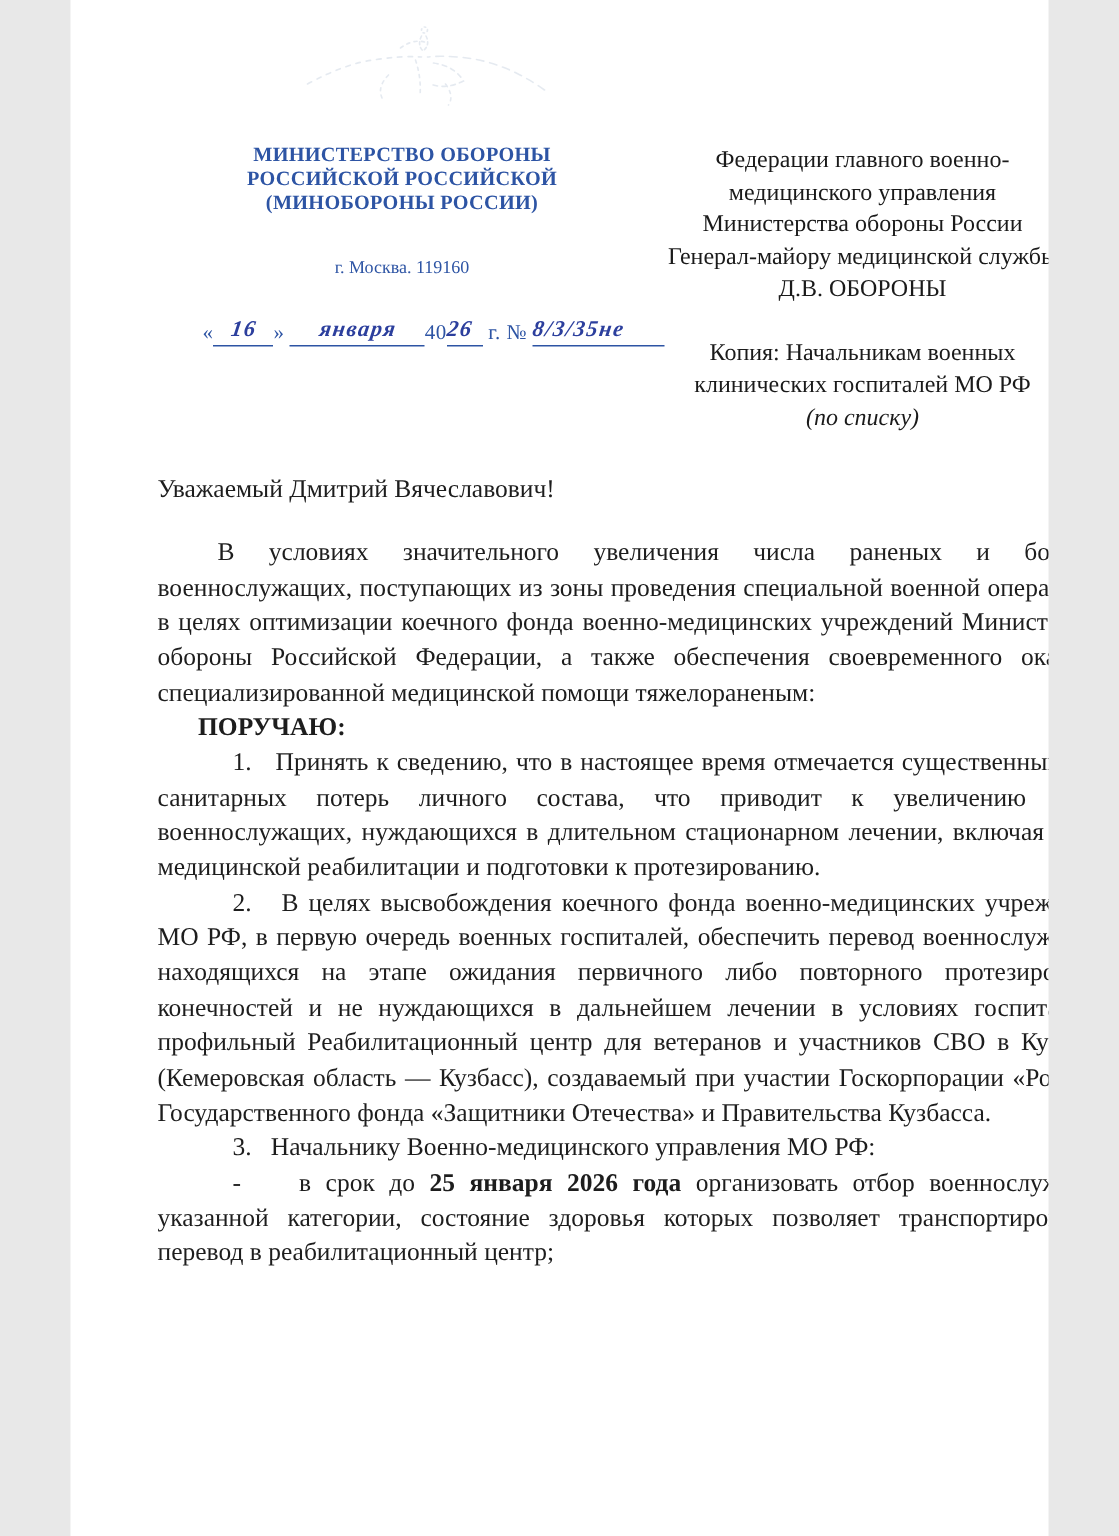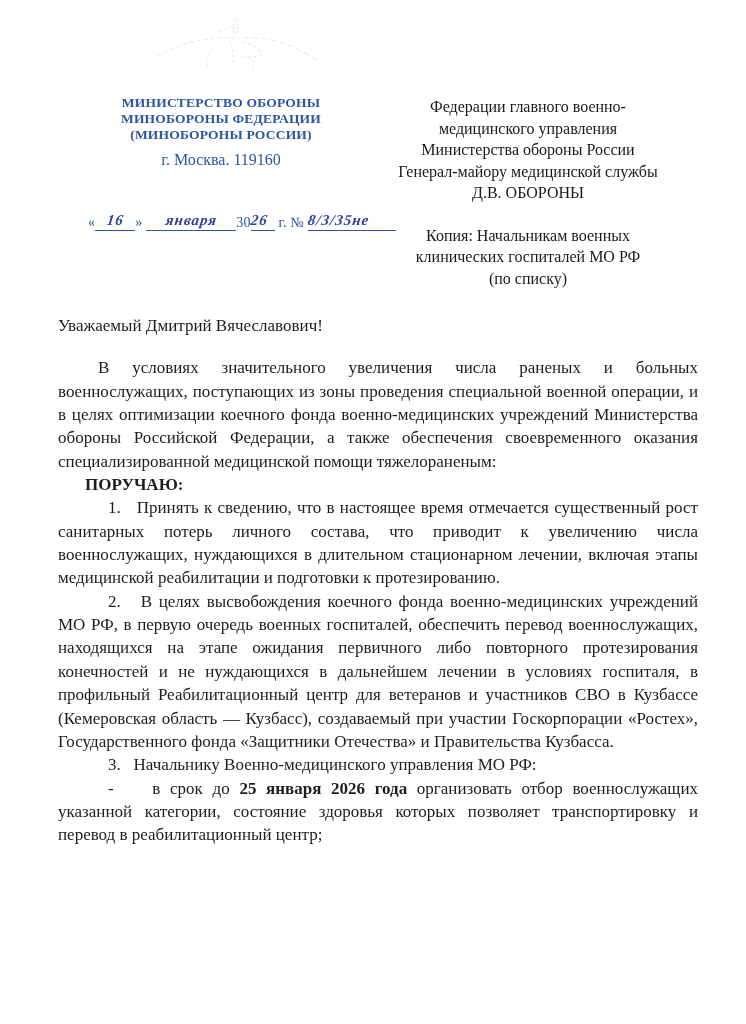--- a/index.html
+++ b/index.html
@@ -1,35 +1,35 @@
 <!DOCTYPE html>
 <html><head>
 <meta charset="utf-8">
 <style>
   html,body{margin:0;padding:0;background:#e8e8e8;}
   .page{
     position:relative;
-    width:746px;height:1024px;
+    width:652px;height:1024px;
     background:#ffffff;
     overflow:hidden;
     font-family:"Liberation Serif", serif;
     color:#1d1d1d;
     margin:0 auto;
   }
 
   
   .emblem{position:absolute;left:150px;top:10px;width:175px;height:66px;opacity:.45;}
 
   
   .letterhead{
     position:absolute;left:88px;top:95px;width:266px;
     text-align:center;color:#2d54a4;
   }
   .letterhead .org{font-weight:700;font-size:13.5px;line-height:16px;letter-spacing:.2px;}
-  .letterhead .city{font-size:16px;margin-top:8px;}
+  .letterhead .city{font-size:12px;margin-top:28px;}
 
   .ref-row{
     position:absolute;left:95px;top:191px;
     font-size:14px;color:#2d54a4;white-space:nowrap;
   }
   .ref-row .uline{
     display:inline-block;width:198px;height:13px;
     border-bottom:1.2px solid #2d54a4;margin-left:8px;vertical-align:bottom;
   }
 
@@ -48,21 +48,21 @@
     display:inline-block;transform:skewX(-8deg);
   }
   .date-row .printed{letter-spacing:.3px;}
 
   
   .addressee{
     position:absolute;left:360px;top:96px;width:336px;
     text-align:center;font-size:16px;line-height:21.5px;color:#1a1a1a;
   }
   .addressee .copy-block{margin-top:21px;}
-  .addressee .copy-note{}
+  .addressee .copy-note{font-style:italic;}
 
   
   .letter-body{
     position:absolute;left:58px;top:314px;width:640px;
     font-size:17px;line-height:23.35px;color:#1d1d1d;
   }
   .salutation{margin:0 0 19px 0;}
   .para{margin:0;text-align:justify;}
   .p-first{text-indent:40px;}
   .order-heading{margin:0;font-weight:700;padding-left:27px;text-align:left;}
@@ -85,29 +85,29 @@
         <path d="M62 40 q-8 8 -4 16" stroke-dasharray="2 3"></path>
         <path d="M100 46 q6 8 2 14" stroke-dasharray="2 3"></path>
         <circle cx="86" cy="10" r="2" stroke-dasharray="1 2"></circle>
         <path d="M70 22 q8 -6 16 -4" stroke-dasharray="2 3"></path>
       </g>
     </svg>
   </div>
 
   <div class="letterhead">
     <div class="org">МИНИСТЕРСТВО ОБОРОНЫ</div>
-    <div class="org">МИНОБОРОНЫ ФЕДЕРАЦИИ</div>
+    <div class="org">РОССИЙСКОЙ РОССИЙСКОЙ</div>
     <div class="org">(МИНОБОРОНЫ РОССИИ)</div>
     <div class="city">г. Москва. 119160</div>
   </div>
 
 
   <div class="date-row">
     <span class="printed">«</span><span class="u u-day"><span class="hand">16</span></span><span class="printed">»</span>
-    <span class="u u-month"><span class="hand">января</span></span><span class="printed">30</span><span class="u u-year"><span class="hand">26</span></span><span class="printed"> г. № </span><span class="u u-num"><span class="hand">8/3/35не</span></span>
+    <span class="u u-month"><span class="hand">января</span></span><span class="printed">40</span><span class="u u-year"><span class="hand">26</span></span><span class="printed"> г. № </span><span class="u u-num"><span class="hand">8/3/35не</span></span>
   </div>
 
   <div class="addressee">
     <div>Федерации главного военно-</div>
     <div>медицинского управления</div>
     <div>Министерства обороны России</div>
     <div>Генерал-майору медицинской службы</div>
     <div>Д.В. ОБОРОНЫ</div>
     <div class="copy-block">
       <div>Копия: Начальникам военных</div>

